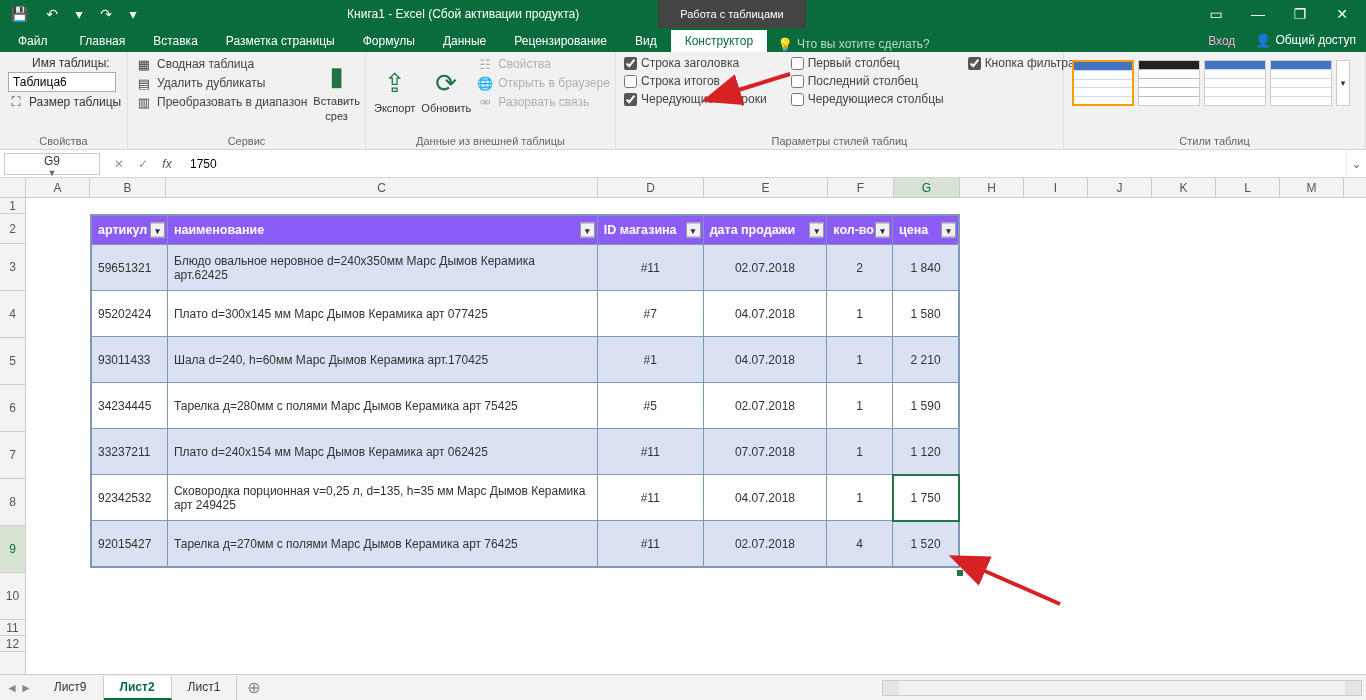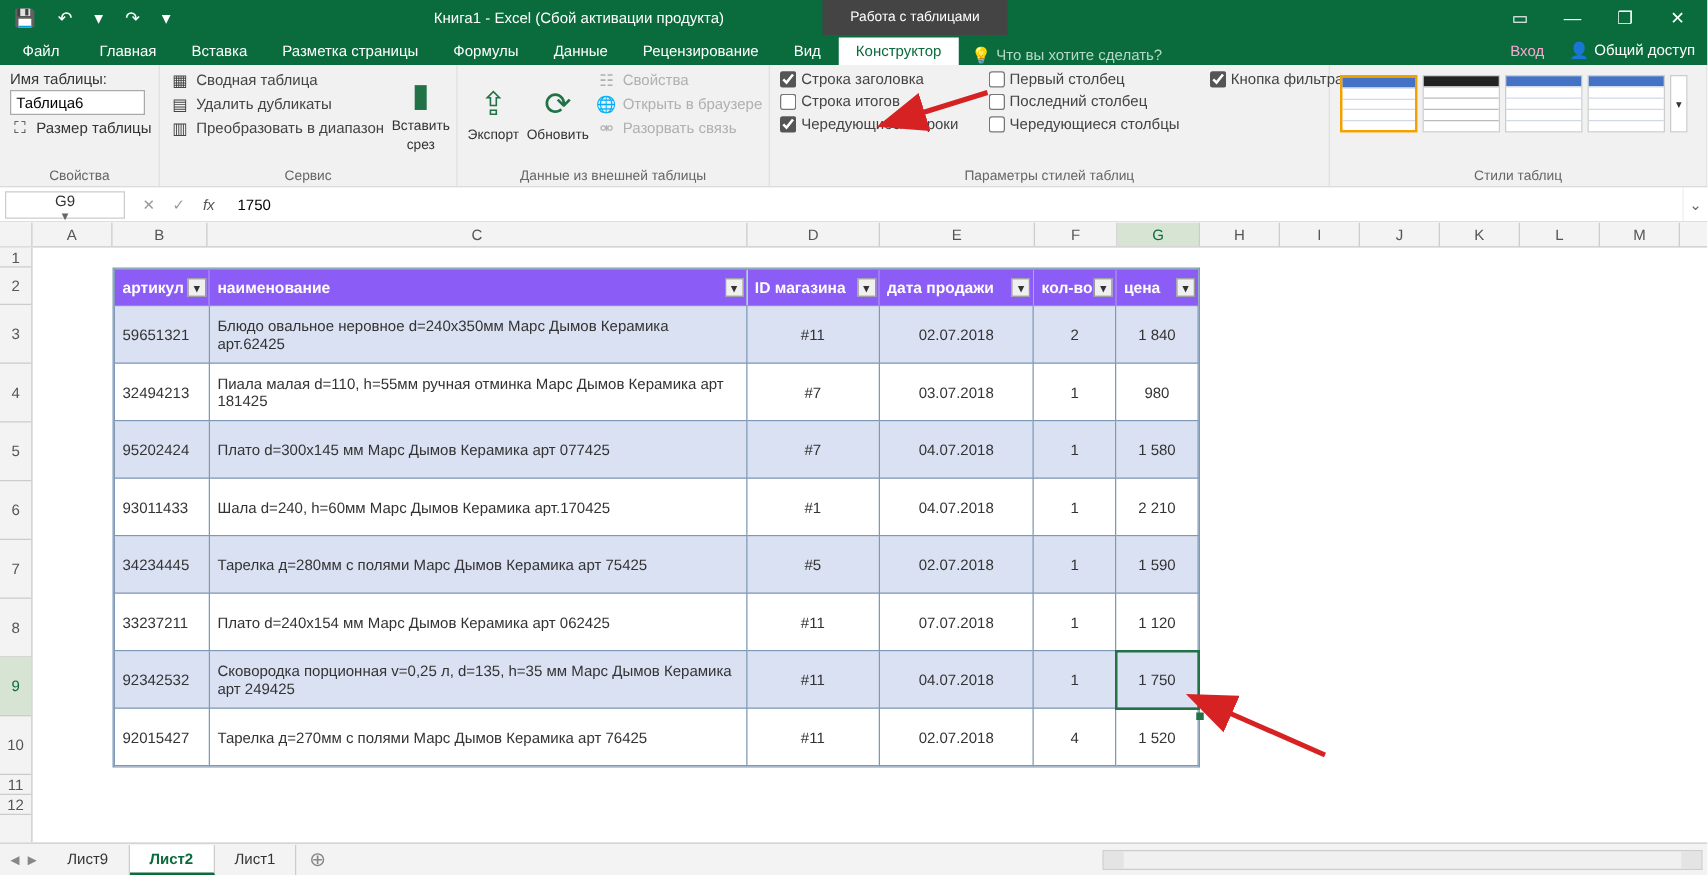--- a/index.html
+++ b/index.html
@@ -146,21 +146,21 @@
   <div class="share">
     <span class="ico-sm">👤</span>
     <span>Общий доступ</span>
   </div>
 </div>
 
 <div class="ribbon">
 
   <div class="rgroup" style="width:128px">
     <div class="rgroup-body" style="flex-direction:column; gap:2px;">
-      <div style="font-size:12px;">Имя таблицы:</div>
+      <div style="font-size:12px;margin-left:24px;">Имя таблицы:</div>
       <input class="input-small" value="Таблица6" style="">
       <div class="vlist-item">
         <span class="ico-sm">⛶</span>
         <span>Размер таблицы</span>
       </div>
     </div>
     <div class="rgroup-title">Свойства</div>
   </div>
 
   <div class="rgroup" style="width:238px">
@@ -365,28 +365,20 @@
           <tbody id="tbl-body">
               <tr>
                 <td class="cell-art" style="height: 46px;">59651321</td>
                 <td class="cell-name" style="height: 46px;">Блюдо овальное неровное d=240х350мм Марс Дымов Керамика арт.62425</td>
                 <td class="cell-id" style="height: 46px;">#11</td>
                 <td class="cell-date" style="height: 46px;">02.07.2018</td>
                 <td class="cell-qty" style="height: 46px;">2</td>
                 <td class="cell-price" style="height: 46px;">1 840</td>
               </tr>
               <tr>
-                <td class="cell-art" style="height: 46px;">32494213</td>
-                <td class="cell-name" style="height: 46px;">Пиала малая d=110, h=55мм ручная отминка Марс Дымов Керамика арт 181425</td>
-                <td class="cell-id" style="height: 46px;">#7</td>
-                <td class="cell-date" style="height: 46px;">03.07.2018</td>
-                <td class="cell-qty" style="height: 46px;">1</td>
-                <td class="cell-price" style="height: 46px;">980</td>
-              </tr>
-              <tr>
                 <td class="cell-art" style="height: 46px;">95202424</td>
                 <td class="cell-name" style="height: 46px;">Плато d=300х145 мм Марс Дымов Керамика арт 077425</td>
                 <td class="cell-id" style="height: 46px;">#7</td>
                 <td class="cell-date" style="height: 46px;">04.07.2018</td>
                 <td class="cell-qty" style="height: 46px;">1</td>
                 <td class="cell-price" style="height: 46px;">1 580</td>
               </tr>
               <tr>
                 <td class="cell-art" style="height: 46px;">93011433</td>
                 <td class="cell-name" style="height: 46px;">Шала d=240, h=60мм  Марс Дымов Керамика арт.170425</td>

